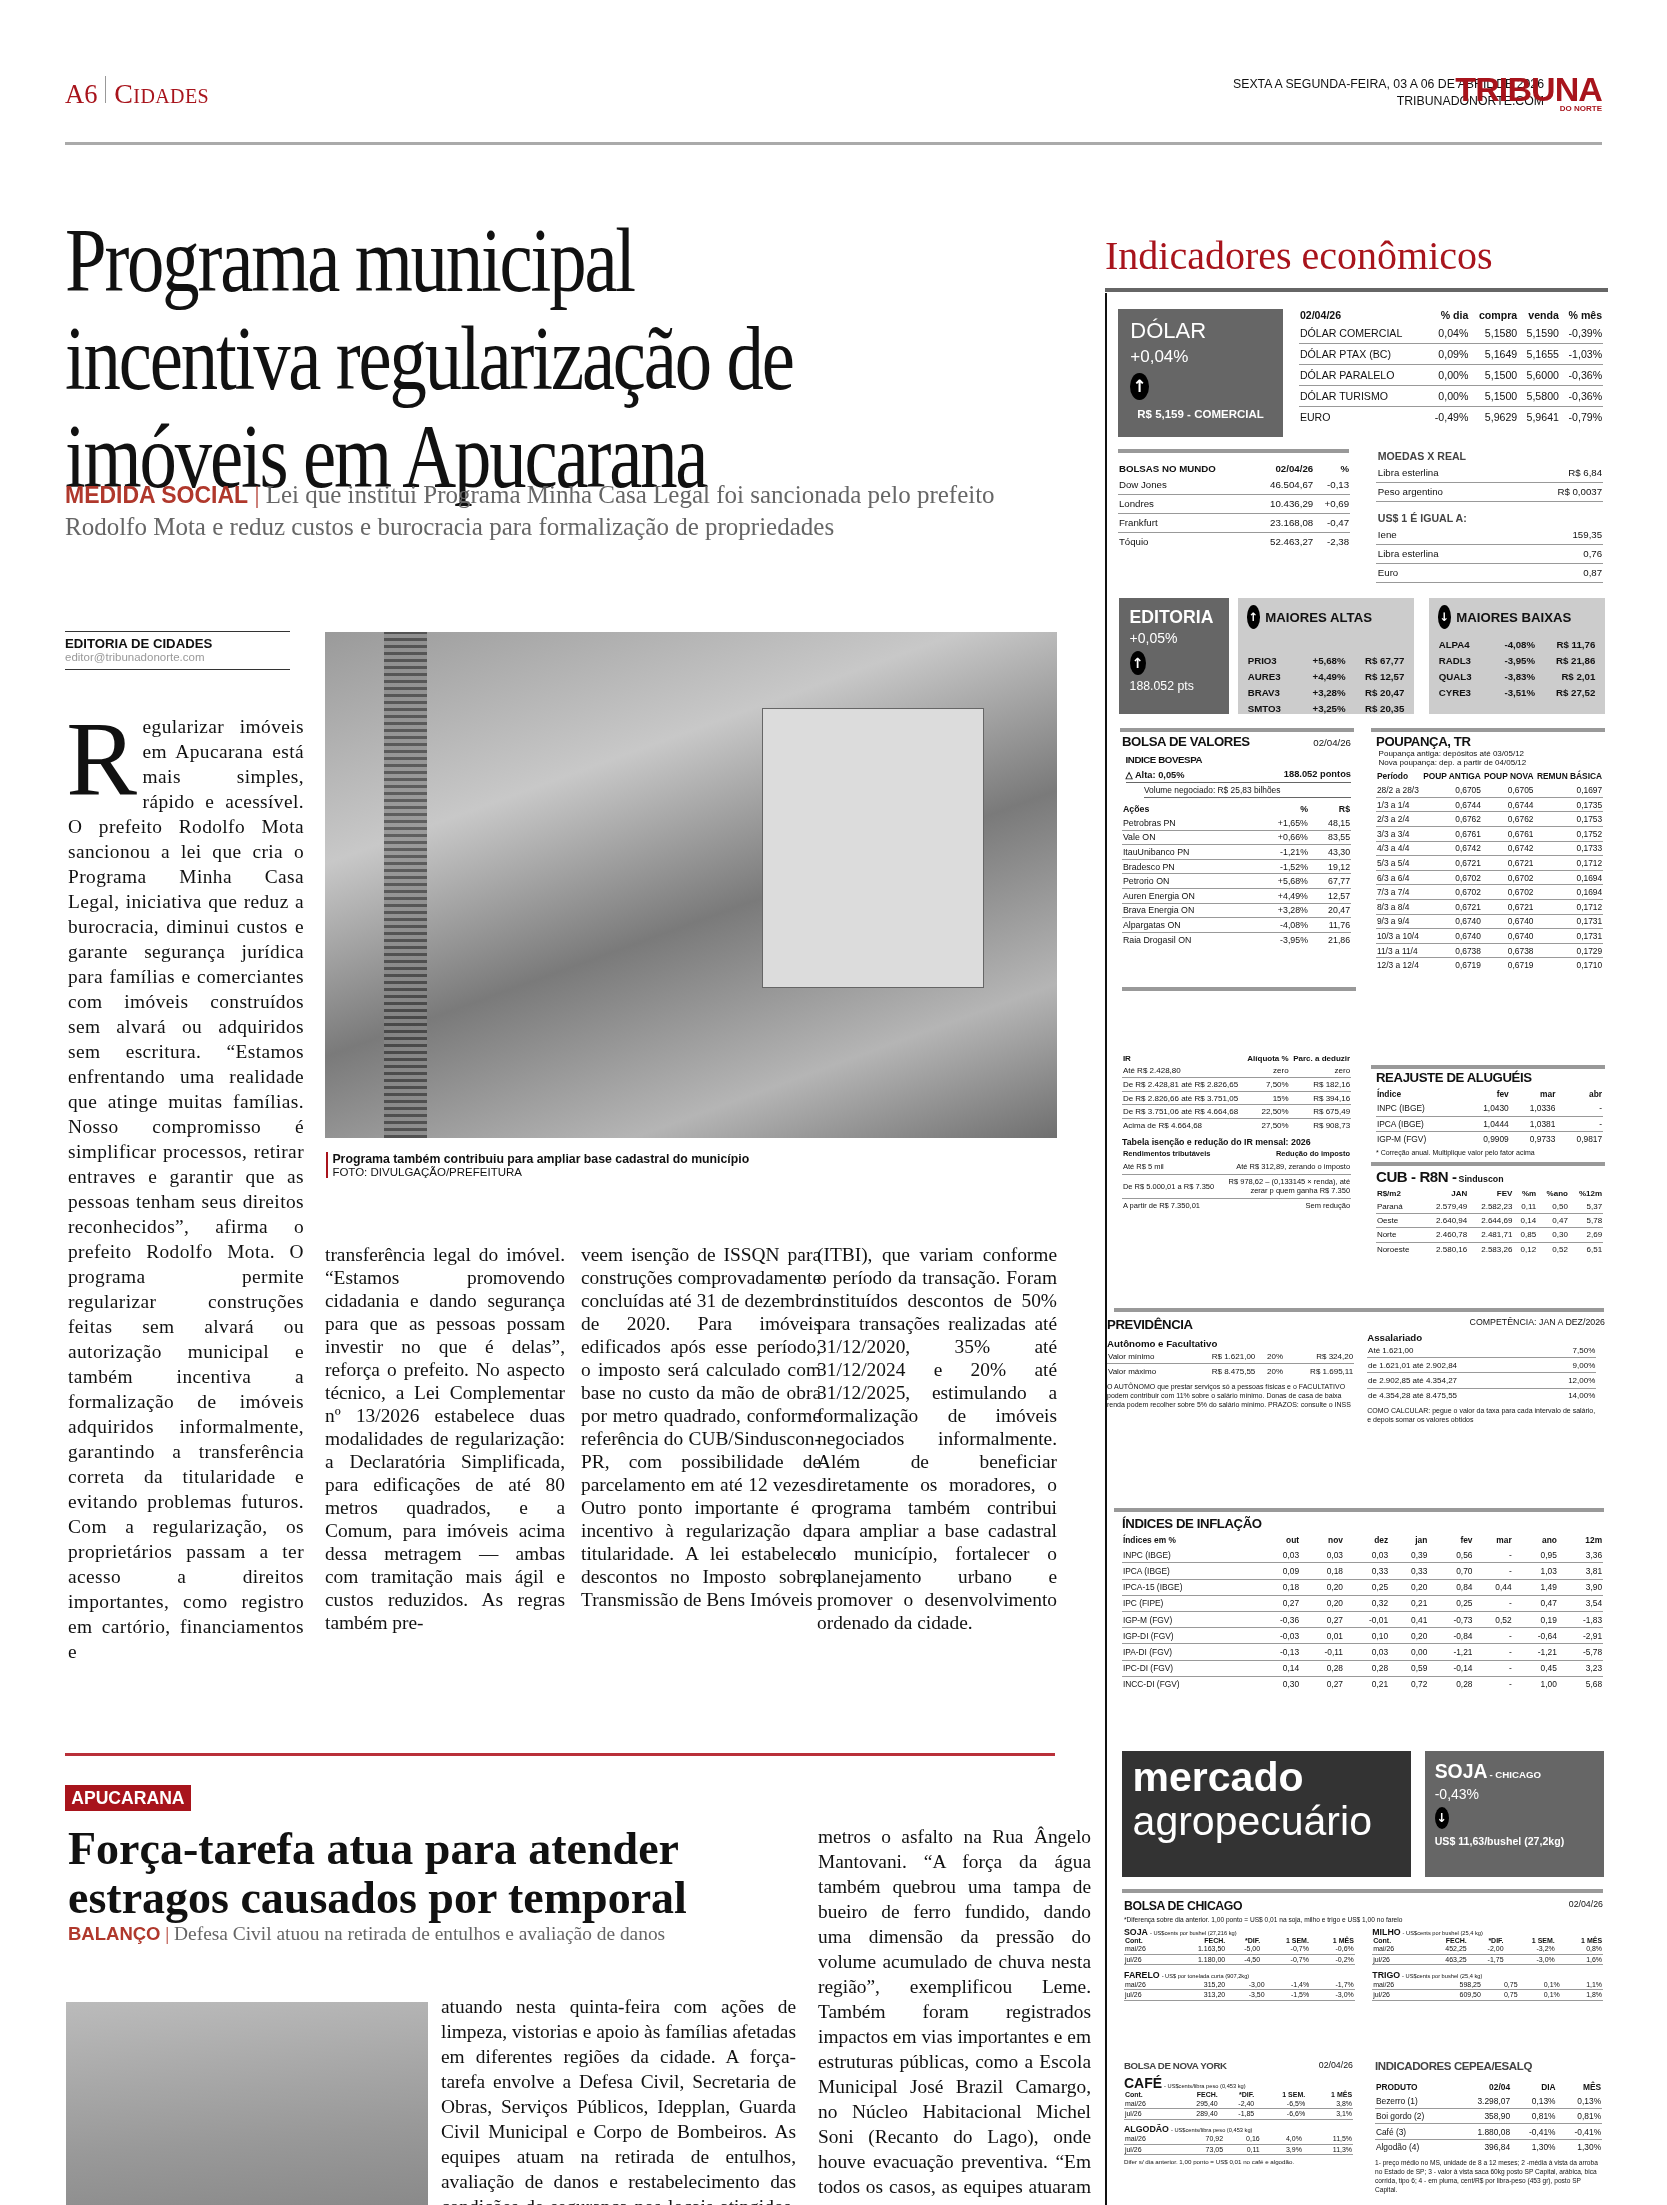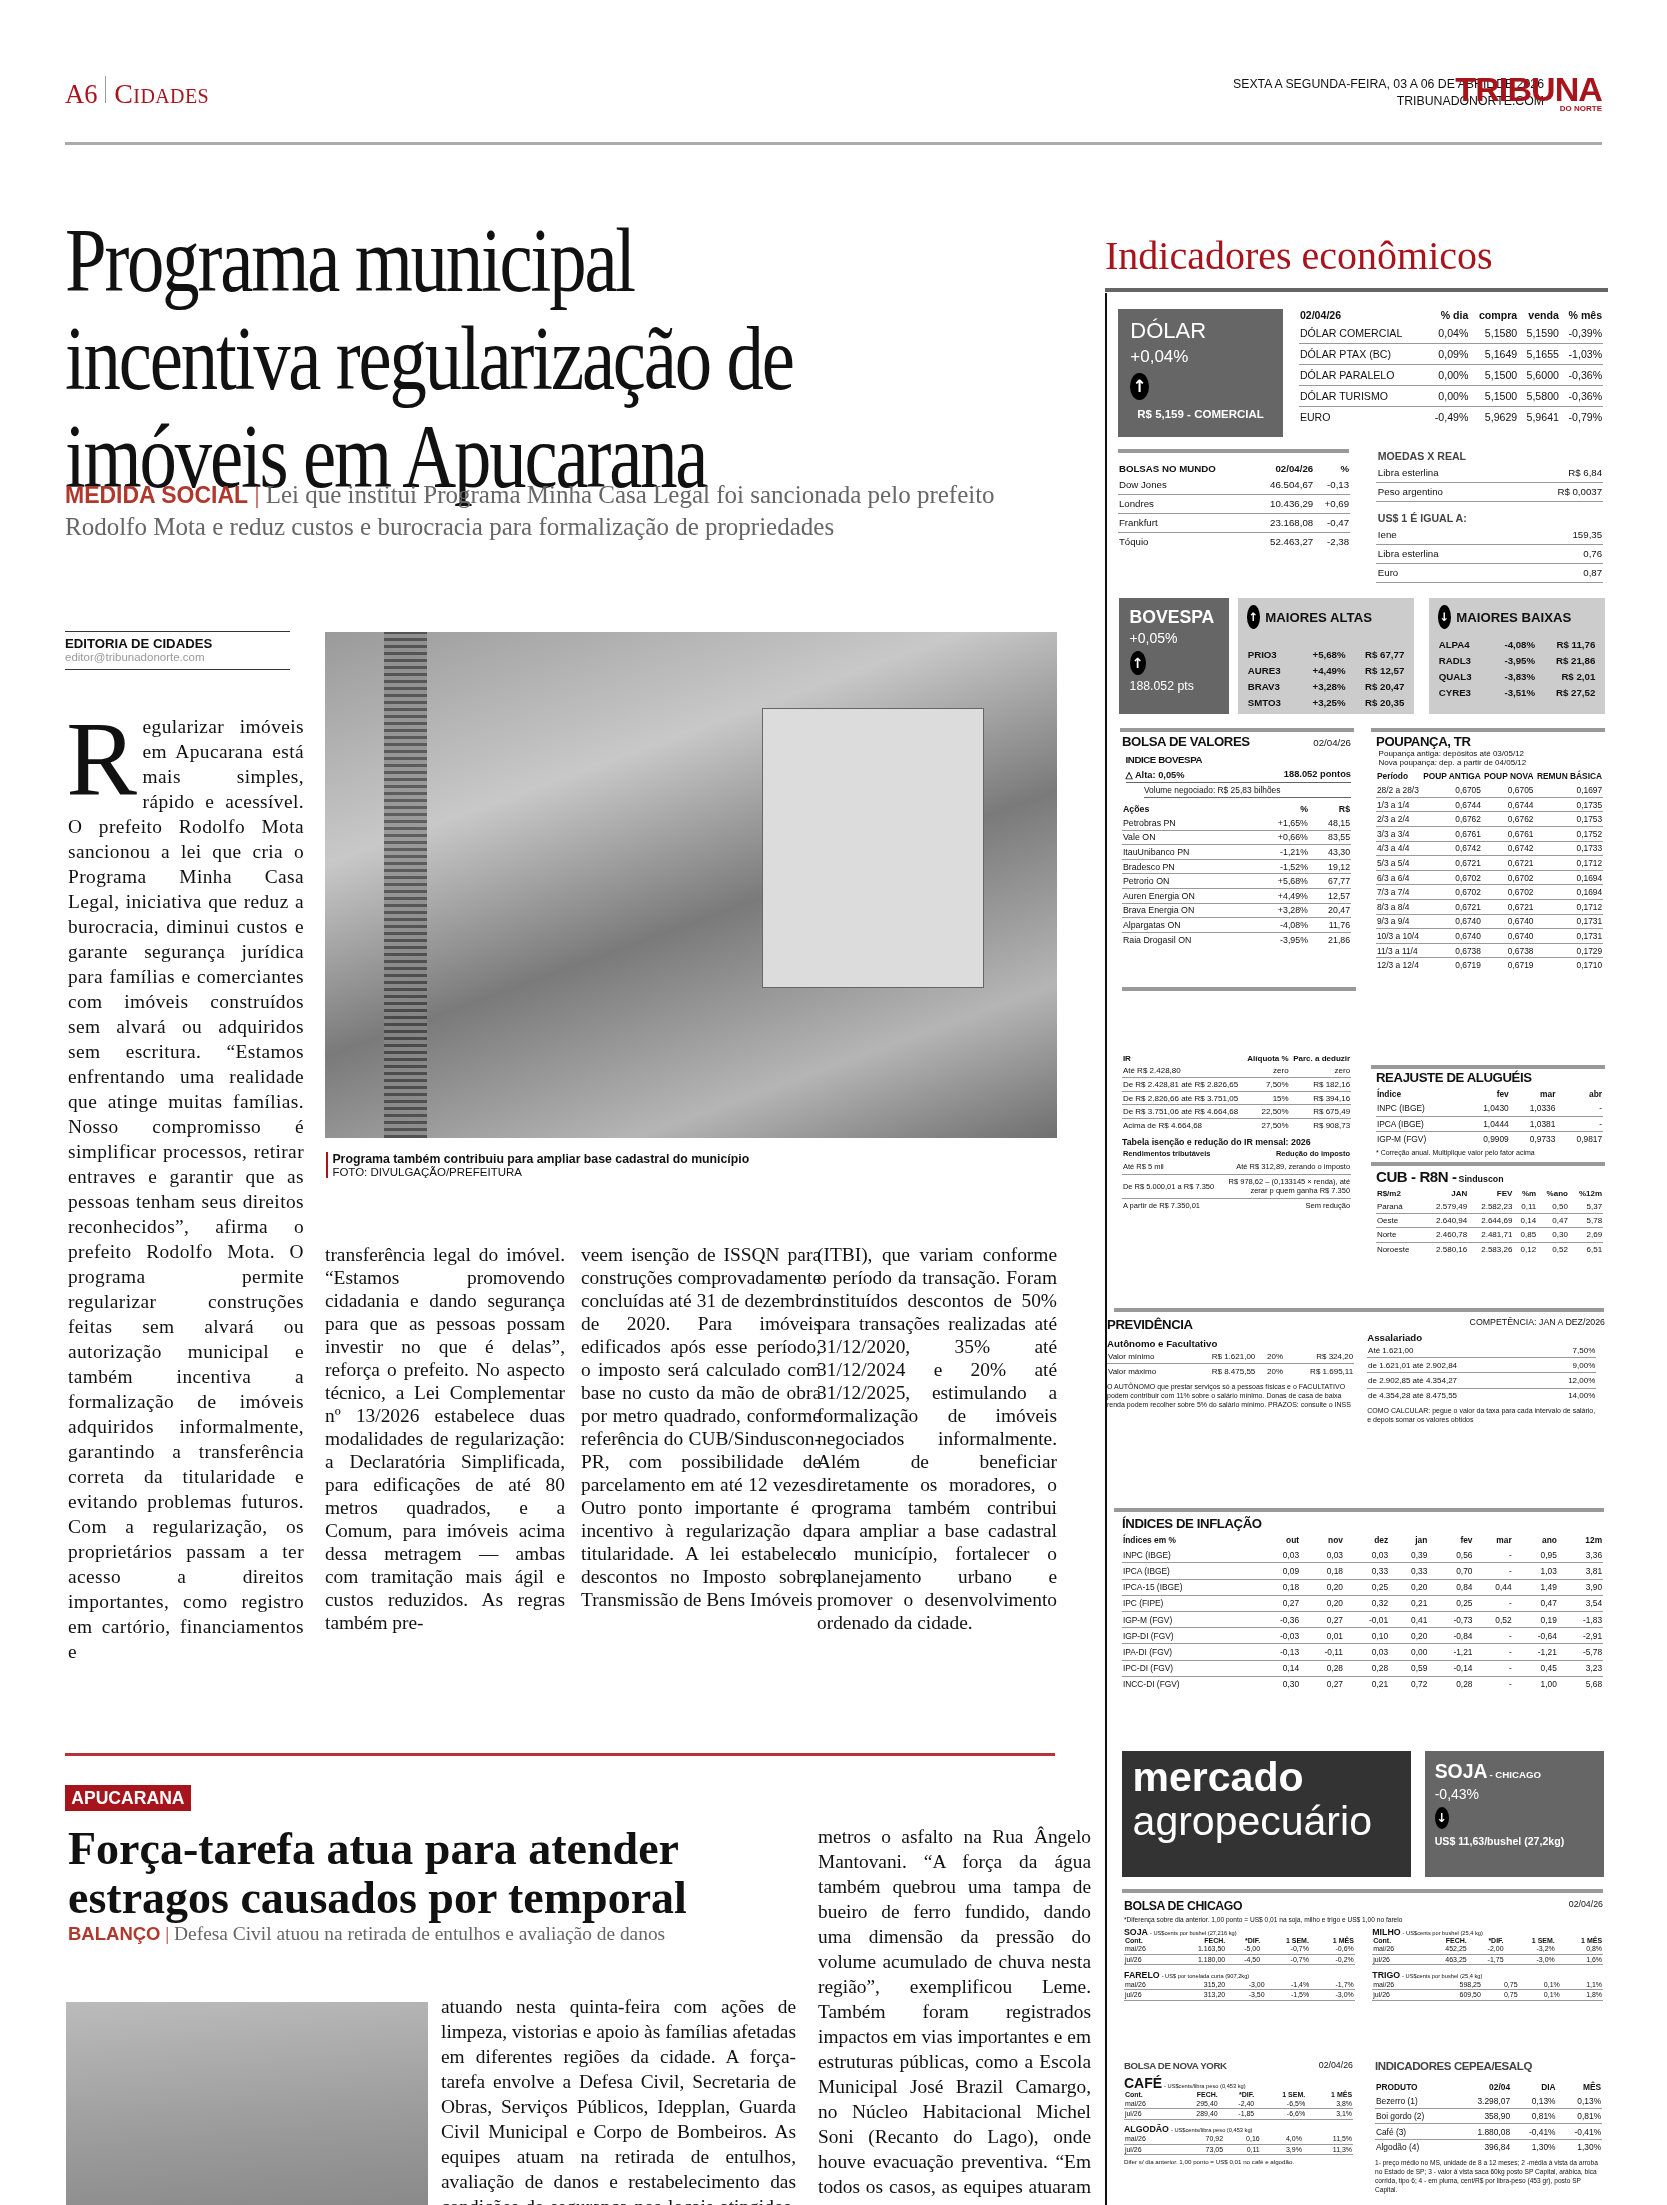--- a/index.html
+++ b/index.html
@@ -231,31 +231,31 @@
         <td class="num">0,76</td>
       </tr>
       <tr class="rule-b">
         <td style="padding:3.5px 1.8px">Euro</td>
         <td class="num">0,87</td>
       </tr>
     </tbody>
   </table>
 
 <div class="abs gbox box" style="left:1119px;top:598px;width:110px;height:116px;padding:8.8px 10.6px">
-  <div style="font-size:17.6px;font-weight:700">BOVESPA</div>
+  <div style="font-size:17.6px;font-weight:700">EDITORIA</div>
   <div style="font-size:14px;margin-top:2.6px">+0,05%</div>
   <div class="arrow-c" style="margin-top:4.4px;width:16px;height:24px;line-height:24px;font-size:14px">↑</div>
   <div style="font-size:12.3px;margin-top:4.4px">188.052 pts</div>
 </div>
 <div class="abs lbox box" style="left:1238px;top:598px;width:176px;height:116px;padding:7px 8.8px">
   <div style="display:flex;align-items:center;gap:5.3px">
       <span class="arrow-c" style="width:13.2px;height:24px;line-height:24px;font-size:11.5px">↑</span>
       <span style="font-size:13.2px;font-weight:700">MAIORES ALTAS</span>
     </div>
-  <table id="altas-table" style="width:100%;font-size:9.7px;font-weight:700;margin-top:17px">
+  <table id="altas-table" style="width:100%;font-size:9.7px;font-weight:700;margin-top:23px">
       <tbody>
         <tr class="">
           <td class="" style="padding:2.6px 0.9px">PRIO3</td>
           <td class="num" style="padding:2.6px 0.9px">+5,68%</td>
           <td class="num" style="padding:2.6px 0.9px">R$ 67,77</td>
         </tr>
         <tr class="">
           <td class="" style="padding:2.6px 0.9px">AURE3</td>
           <td class="num" style="padding:2.6px 0.9px">+4,49%</td>
           <td class="num" style="padding:2.6px 0.9px">R$ 12,57</td>

